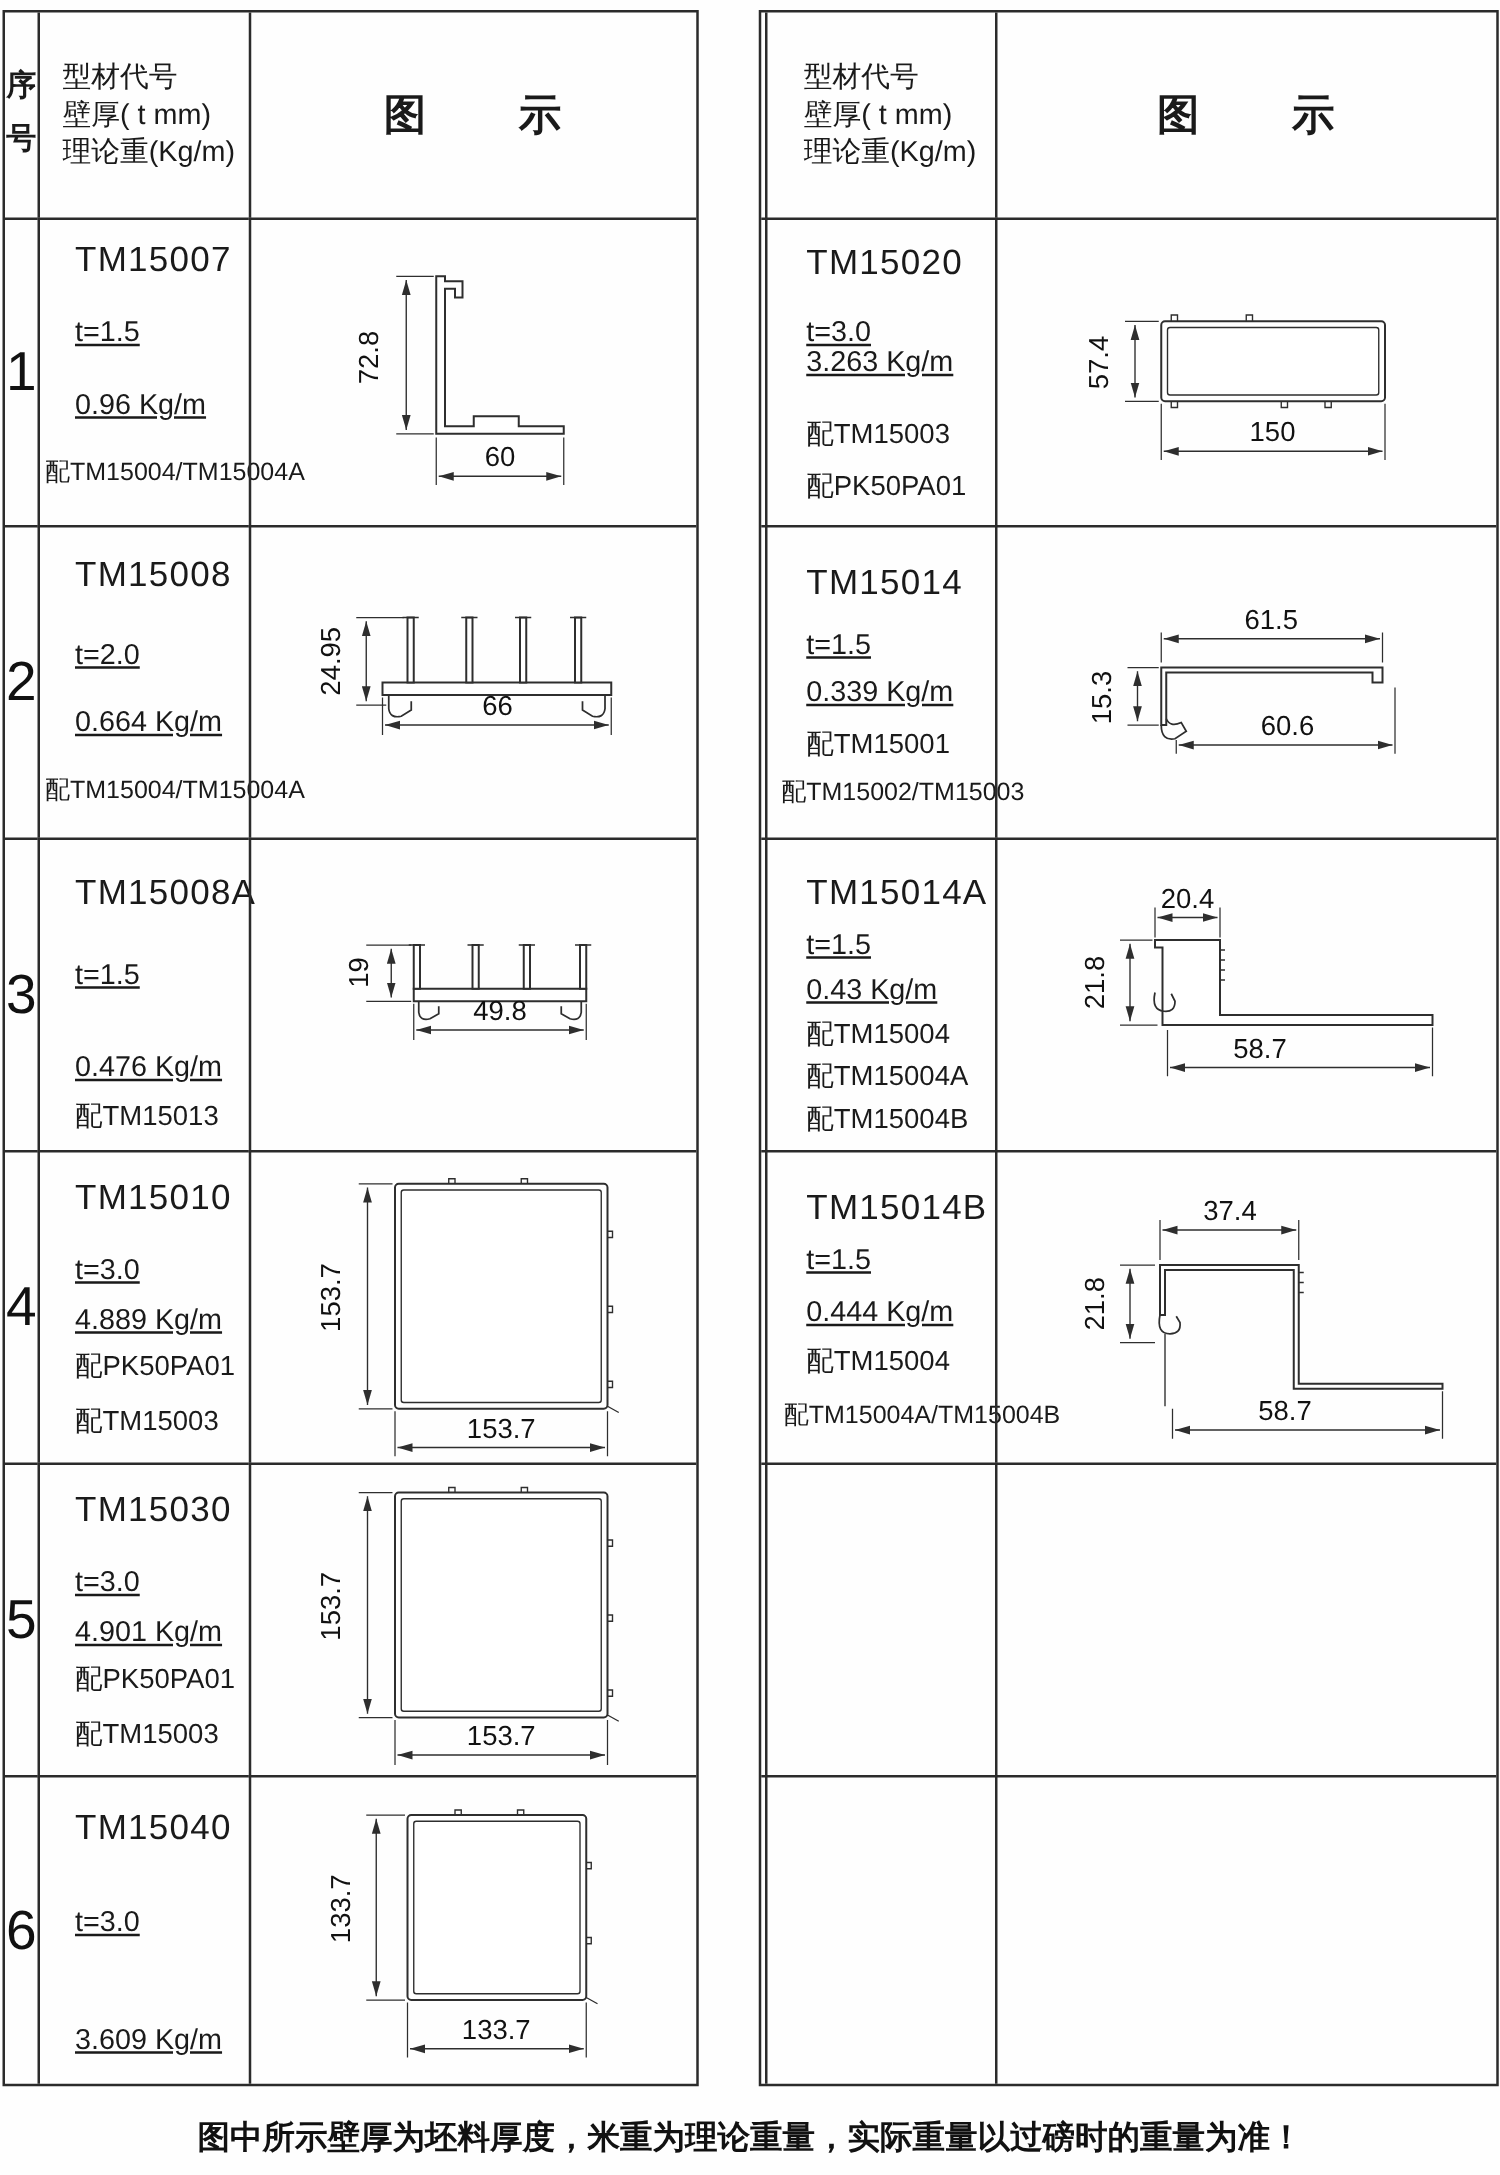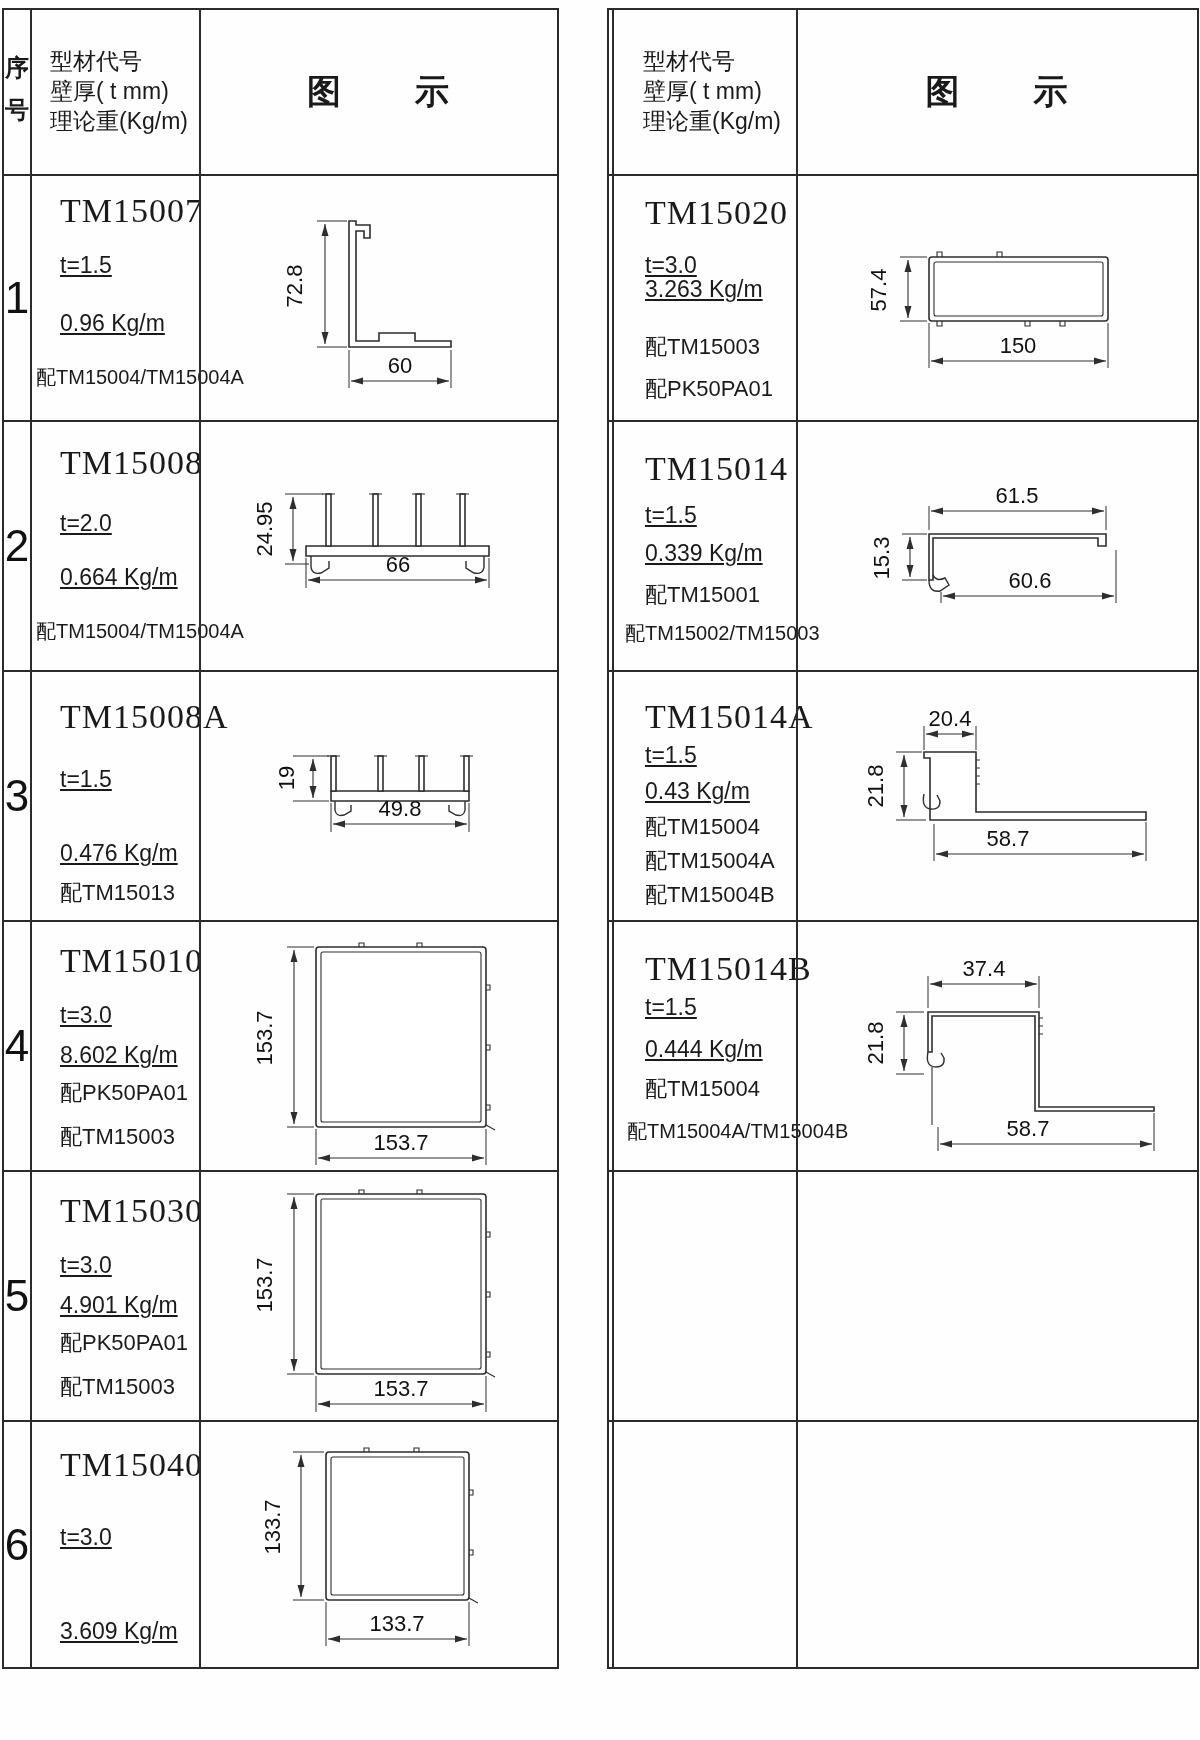--- a/index.html
+++ b/index.html
@@ -12,21 +12,21 @@
   .tblR{left:607px;top:8px;width:588px;height:1657px;
         grid-template-columns:187px 1fr;
         grid-template-rows:164px 246px 250px 250px 250px 250px 1fr;}
   .cell{position:relative;border-left:2px solid #2b2b2b;border-top:2px solid #2b2b2b;}
   .c0{border-left:none;}
   .r0{border-top:none;}
   .dblline{position:absolute;left:3px;top:0;bottom:0;width:2px;background:#2b2b2b;z-index:3;}
   .numcell{display:flex;align-items:center;justify-content:center;}
   .rownum{font-size:44px;color:#111;}
   .line{position:absolute;white-space:nowrap;}
-  .code{font-size:34px;letter-spacing:1px;font-family:Liberation Serif, serif;}
+  .code{font-size:28px;letter-spacing:1px;}
   .spec{font-size:23px;text-decoration:underline;}
   .match{font-size:22px;}
   .mlong{font-size:20px;}
   .hseq{position:absolute;left:0;width:100%;text-align:center;font-size:24px;font-weight:bold;}
   .hspec{position:absolute;left:0;font-size:23px;font-weight:normal;white-space:nowrap;}
   .diagcell{display:flex;align-items:center;justify-content:center;}
   .hdiag{font-size:34px;font-weight:bold;letter-spacing:2px;}
   .drawcell{overflow:hidden;}
   .drawcell svg{position:absolute;left:0;top:0;}
   .prof{fill:#fff;stroke:#2e2e2e;stroke-width:1.6;}
@@ -149,21 +149,21 @@
         <text class="dtext" x="199" y="144">49.8</text>
       </svg>
     </div>
 
     <div class="cell c0 numcell">
       <div class="rownum">4</div>
     </div>
     <div class="cell">
       <div class="line code" style="left:28px;top:20px">TM15010</div>
       <div class="line spec" style="left:28px;top:80px">t=3.0</div>
-      <div class="line spec" style="left:28px;top:120px">8.602 Kg/m</div>
+      <div class="line spec" style="left:28px;top:120px">4.889 Kg/m</div>
       <div class="line match" style="left:28px;top:156px">配PK50PA01</div>
       <div class="line match" style="left:28px;top:200px">配TM15003</div>
     </div>
     <div class="cell drawcell">
       <svg width="354" height="250" viewBox="0 0 354 250">
         <defs>
             <marker id="ar3" markerWidth="13" markerHeight="9" refX="12" refY="4.5" orient="auto-start-reverse" markerUnits="userSpaceOnUse">
               <path d="M0,1 L12,4.5 L0,8 Z" fill="#2e2e2e"></path>
             </marker>
           </defs>
@@ -381,14 +381,15 @@
     </div>
 
     <div class="cell c0"></div>
     <div class="cell"></div>
 
     <div class="cell c0"></div>
     <div class="cell"></div>
 
   </div>
 
+  <div class="footer">图中所示壁厚为坯料厚度，米重为理论重量，实际重量以过磅时的重量为准！</div>
 
 </div>
 
 </body></html>

